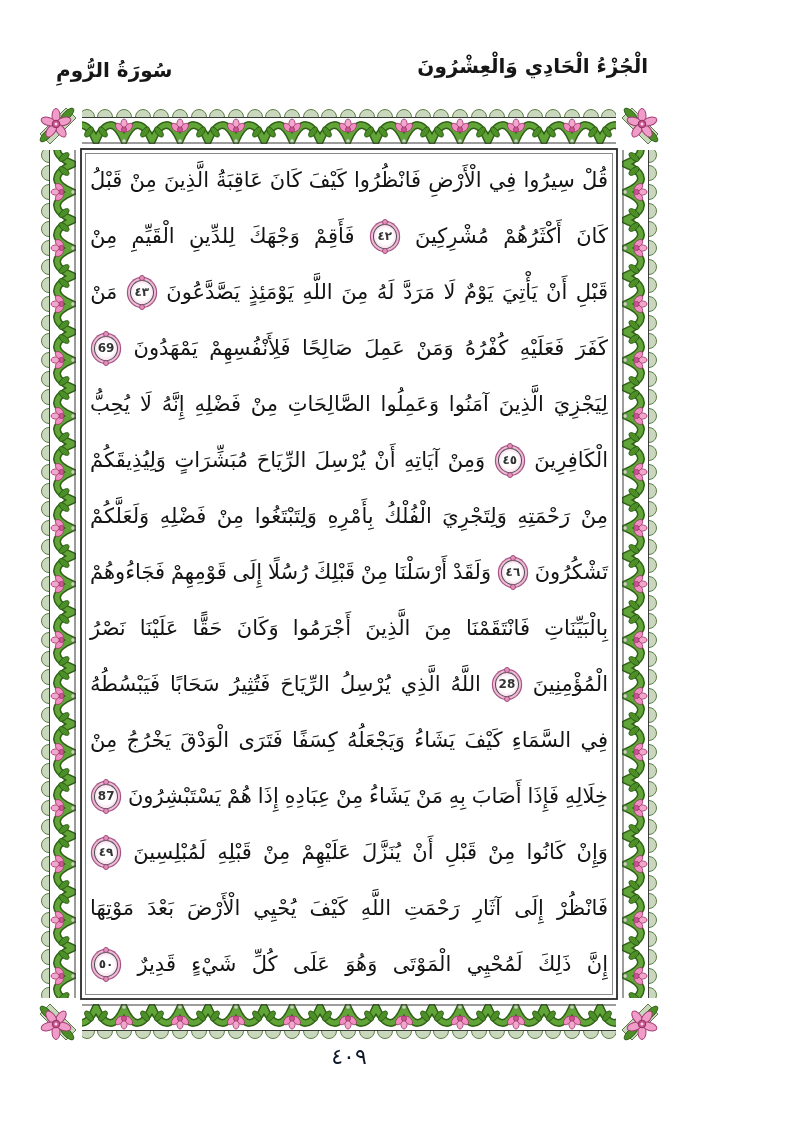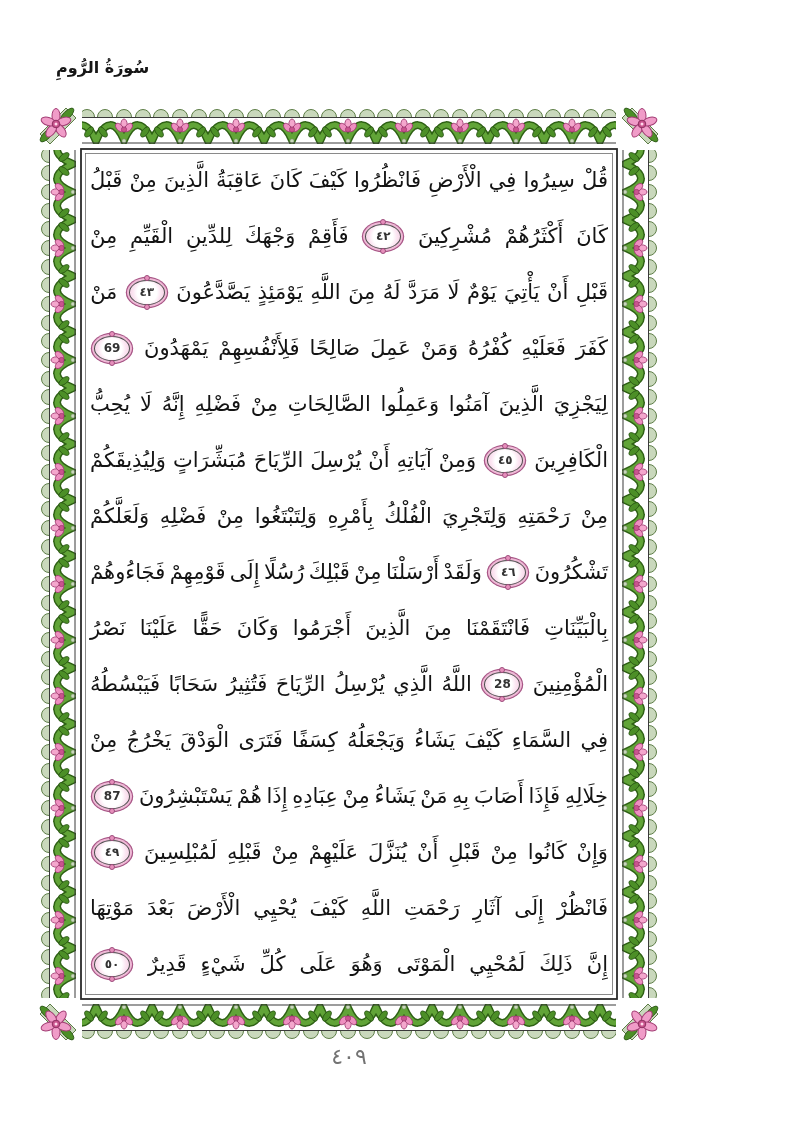--- a/index.html
+++ b/index.html
@@ -1,63 +1,64 @@
 <!DOCTYPE html>
 <html lang="ar"><head>
 <meta charset="utf-8">
 <style>
   html,body{margin:0;padding:0;background:#ffffff;}
   .page{
     position:relative;width:798px;height:1140px;background:#ffffff;overflow:hidden;
     font-family:"DejaVu Sans",sans-serif;color:#1a1a1a;
   }
   
-  .hdr{position:absolute;direction:rtl;font-weight:bold;font-size:16px;color:#161616;white-space:nowrap;}
+  .hdr{position:absolute;direction:rtl;font-weight:bold;font-size:20px;color:#161616;white-space:nowrap;}
   .hdr-juz{top:54px;right:150px;}
   .hdr-surah{top:58px;left:56px;}
   
   .frame{position:absolute;left:40px;top:108px;width:618px;height:932px;}
   .frame svg{overflow:visible;display:block;}
   
   .qtext{
     position:absolute;left:90px;top:152px;width:518px;height:840px;
     display:flex;flex-direction:column;justify-content:space-between;
   }
   .qline{
     display:flex;flex-direction:row;justify-content:space-between;align-items:center;
     direction:rtl;height:56px;white-space:nowrap;
   }
   .qword{font-size:21px;color:#141414;flex:0 0 auto;}
   .ayah{
     position:relative;flex:0 0 auto;box-sizing:border-box;
-    width:36px;height:25px;border-radius:50%;
+    width:24px;height:25px;border-radius:50%;
     display:flex;align-items:center;justify-content:center;
     background:radial-gradient(circle,#ffffff 48%,#fbe4f1 68%,#f3c9e0 100%);
     border:1px solid #4a4a4a;
     box-shadow:0 0 0 2px #eebad6, 0 0 0 3.2px #a85586;
     font-size:12px;font-weight:bold;color:#333333;margin:10px 4px;
   }
   .ayah::before,.ayah::after{
     content:"";position:absolute;left:50%;transform:translateX(-50%);
     width:6px;height:6px;border-radius:50%;
     background:#e78fbc;border:1px solid #9d4d7c;box-sizing:border-box;
   }
   .ayah::before{top:-6px;}
   .ayah::after{bottom:-6px;}
   
   .pnum{
     position:absolute;left:40px;top:1044px;width:618px;text-align:center;
-    font-size:22px;color:#737373;direction:rtl;
+    font-size:22px;color:#0f172a;direction:rtl;
   }
 </style>
 </head>
 <body>
 
 <div class="page">
 
+  <div class="hdr hdr-juz">الْجُزْءُ الْحَادِي وَالْعِشْرُونَ</div>
   <div class="hdr hdr-surah">سُورَةُ الرُّومِ</div>
 
   <div class="frame">
     <svg width="618" height="932" viewBox="0 0 618 932" xmlns="http://www.w3.org/2000/svg">
       <defs>
 
         <g id="btile">
           <rect x="0" y="6" width="56" height="30" fill="#ffffff"></rect>
           <g fill="#c9d8bc" stroke="#5d7d46" stroke-width="1">
             <circle cx="9" cy="9" r="7.5"></circle>

